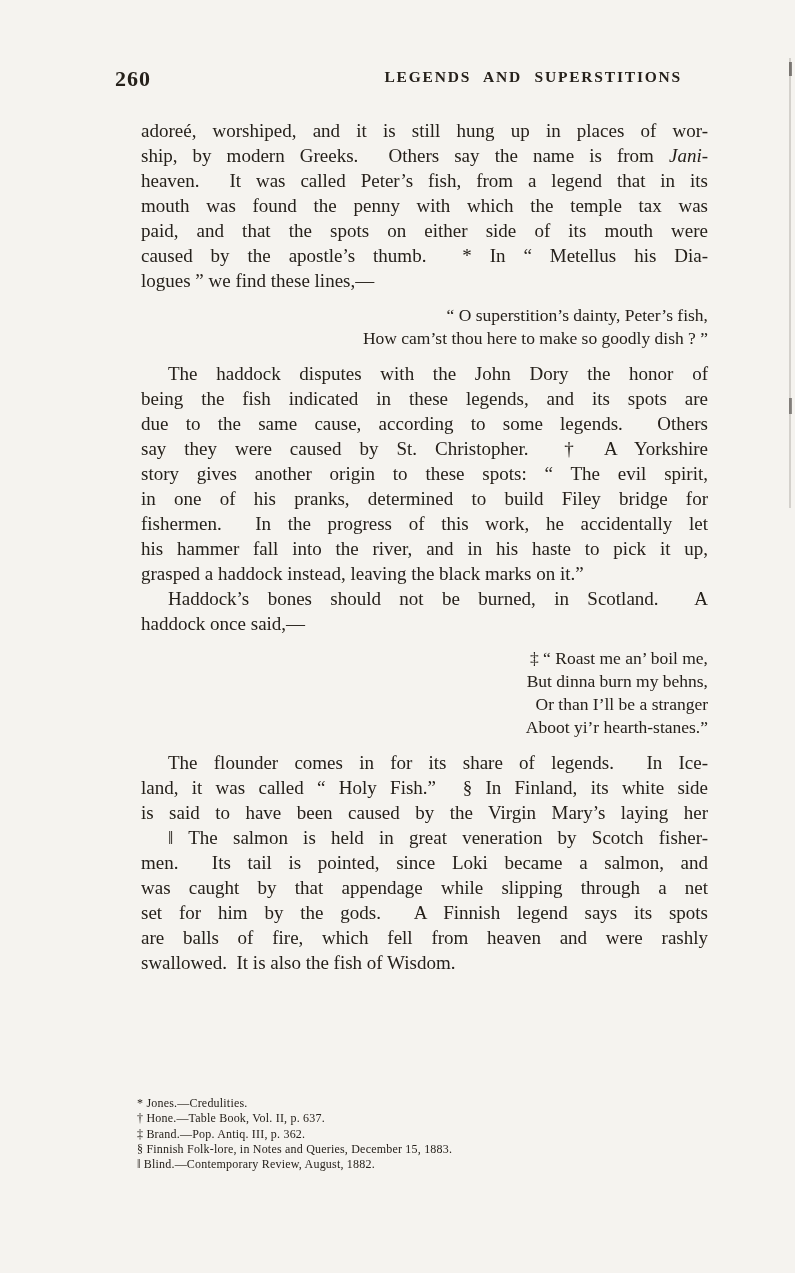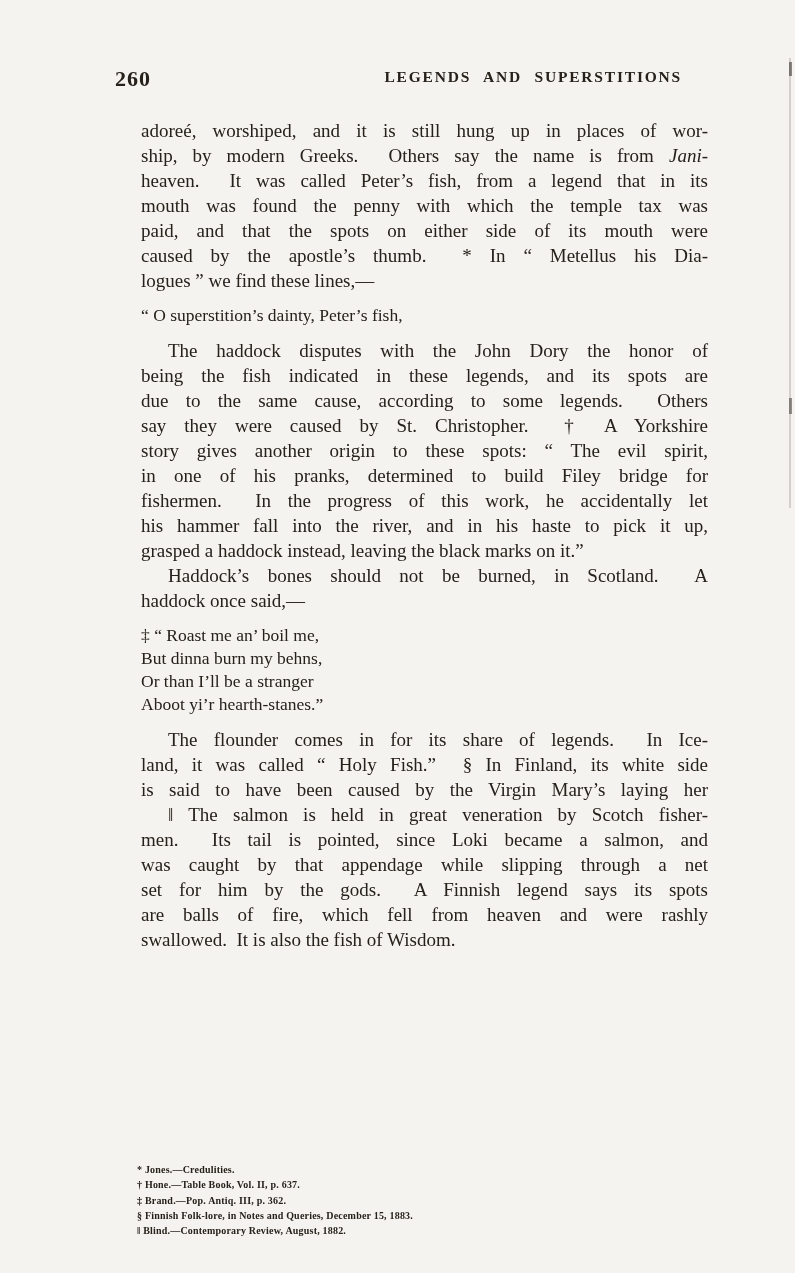--- a/index.html
+++ b/index.html
@@ -59,29 +59,29 @@
   }
   .block.paragraph.indent .line.first {
     text-indent: 27px;
   }
   .block.verse {
     margin: 11px 0;
     font-size: 17.5px;
     line-height: 23px;
   }
   .block.verse .line {
-    text-align: left;
+    text-align: right;
   }
   .footnotes {
     position: absolute;
     left: 137px;
-    top: 1162px;
+    top: 1096px;
     width: 545px;
-    font-size: 10px;
-    font-weight: bold;
+    font-size: 12px;
+    font-weight: normal;
     line-height: 15.3px;
     letter-spacing: 0.2px;
   }
   
   .edge-line {
     position: absolute;
     right: 4px;
     top: 58px;
     width: 2px;
     height: 450px;
@@ -119,20 +119,21 @@
         <div class="line first">adoreé, worshiped, and it is still hung up in places of wor-</div>
         <div class="line">ship, by modern Greeks.&nbsp; Others say the name is from <i>Jani-</i></div>
         <div class="line">heaven.&nbsp; It was called Peter’s fish, from a legend that in its</div>
         <div class="line">mouth was found the penny with which the temple tax was</div>
         <div class="line">paid, and that the spots on either side of its mouth were</div>
         <div class="line">caused by the apostle’s thumb.&nbsp; * In “ Metellus his Dia-</div>
         <div class="line last">logues ” we find these lines,—</div>
       </div>
       <div class="block verse">
         <div class="line first">“ O superstition’s dainty, Peter’s fish,</div>
+        <div class="line last">How cam’st thou here to make so goodly dish ? ”</div>
       </div>
       <div class="block paragraph indent">
         <div class="line first">The haddock disputes with the John Dory the honor of</div>
         <div class="line">being the fish indicated in these legends, and its spots are</div>
         <div class="line">due to the same cause, according to some legends.&nbsp; Others</div>
         <div class="line">say they were caused by St. Christopher.&nbsp; † A Yorkshire</div>
         <div class="line">story gives another origin to these spots: “ The evil spirit,</div>
         <div class="line">in one of his pranks, determined to build Filey bridge for</div>
         <div class="line">fishermen.&nbsp; In the progress of this work, he accidentally let</div>
         <div class="line">his hammer fall into the river, and in his haste to pick it up,</div>

